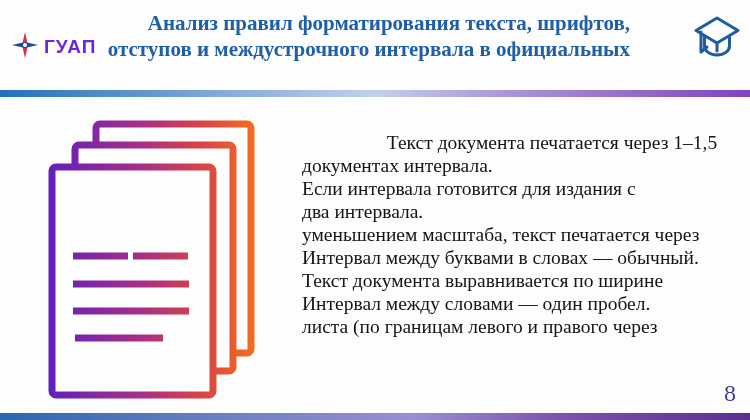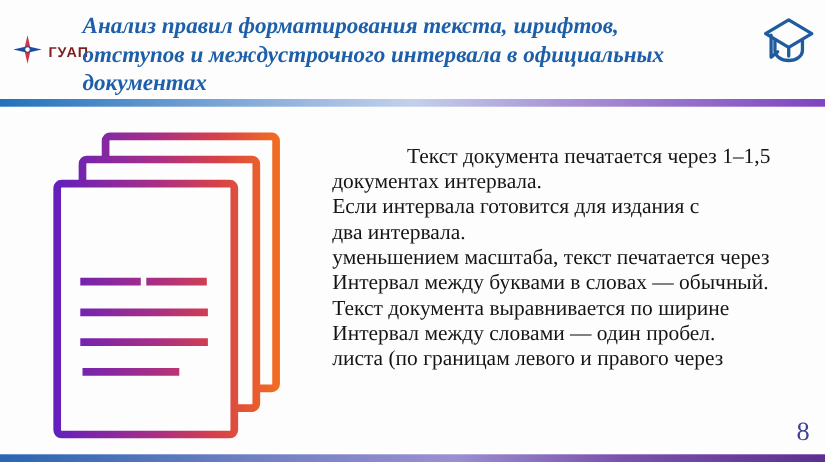--- a/index.html
+++ b/index.html
@@ -13,45 +13,45 @@
     background:#fdfdfd;overflow:hidden;
   }
 
   
   .logo-left{
     position:absolute;left:12px;top:32px;
     display:flex;align-items:center;gap:6px;
   }
   .logo-left .logo-text{
     font-family:"Liberation Sans", sans-serif;
-    font-weight:bold;font-size:13px;letter-spacing:1px;
-    color:#7f1d1d;
+    font-weight:bold;font-size:19px;letter-spacing:1px;
+    color:#6d28d9;
   }
   .slide-title{
     position:absolute;left:75px;top:10px;width:555px;
-    text-align:left;
-    color:#1d5fa9;font-weight:bold;font-style:italic;
+    text-align:right;
+    color:#1d5fa9;font-weight:bold;
     font-size:21px;line-height:26px;
   }
   .logo-right{position:absolute;right:8px;top:15px;}
 
   .divider-top{
     position:absolute;left:0;top:90px;width:750px;height:7px;
     background:linear-gradient(90deg,#2272bc 0%,#85abd9 30%,#c3d0eb 50%,#a995d5 68%,#7f44c0 100%);
   }
 
   
   .doc-icon{position:absolute;left:45px;top:116px;}
 
   .body-text{
     position:absolute;left:302px;top:131px;width:432px;
     font-size:19.5px;line-height:23px;color:#141414;
   }
   .body-text .line{white-space:nowrap;}
-  .body-text .line.indent{text-indent:68px;}
+  .body-text .line.indent{text-indent:68px;text-align:center;}
 
   
   .page-number{
     position:absolute;right:14px;top:380px;
     font-size:24px;color:#3f3f99;
   }
   .divider-bottom{
     position:absolute;left:0;bottom:0;width:750px;height:7px;
     background:linear-gradient(90deg,#2a66b1 0%,#6e7fc3 30%,#9a8fd0 55%,#7b52ae 75%,#5c2e92 100%);
   }
@@ -68,21 +68,20 @@
         <path d="M0 13 L13 10 L26 13 L13 16 Z" fill="#1c4ea0"></path>
         <circle cx="13" cy="13" r="2" fill="#ffffff"></circle>
       </svg>
     </span>
     <span class="logo-text">ГУАП</span>
   </div>
 
   <div class="slide-title">
     <div>Анализ правил форматирования текста, шрифтов,</div>
     <div>отступов и междустрочного интервала в официальных</div>
-    <div>документах</div>
   </div>
 
   <div class="logo-right">
     <svg width="50" height="48" viewBox="0 0 50 48" fill="none" stroke="#1e5c9e" stroke-width="3" stroke-linejoin="round" stroke-linecap="round">
       <path d="M25 3 L46 15.5 L25 28 L4 15.5 Z"></path>
       <path d="M12.5 21 V31 C12.5 36 18 40 25 40 C32 40 37.5 36 37.5 31 V21"></path>
       <path d="M25 28 V36"></path>
       <path d="M9 17 V37 L15 32"></path>
     </svg>
   </div>

